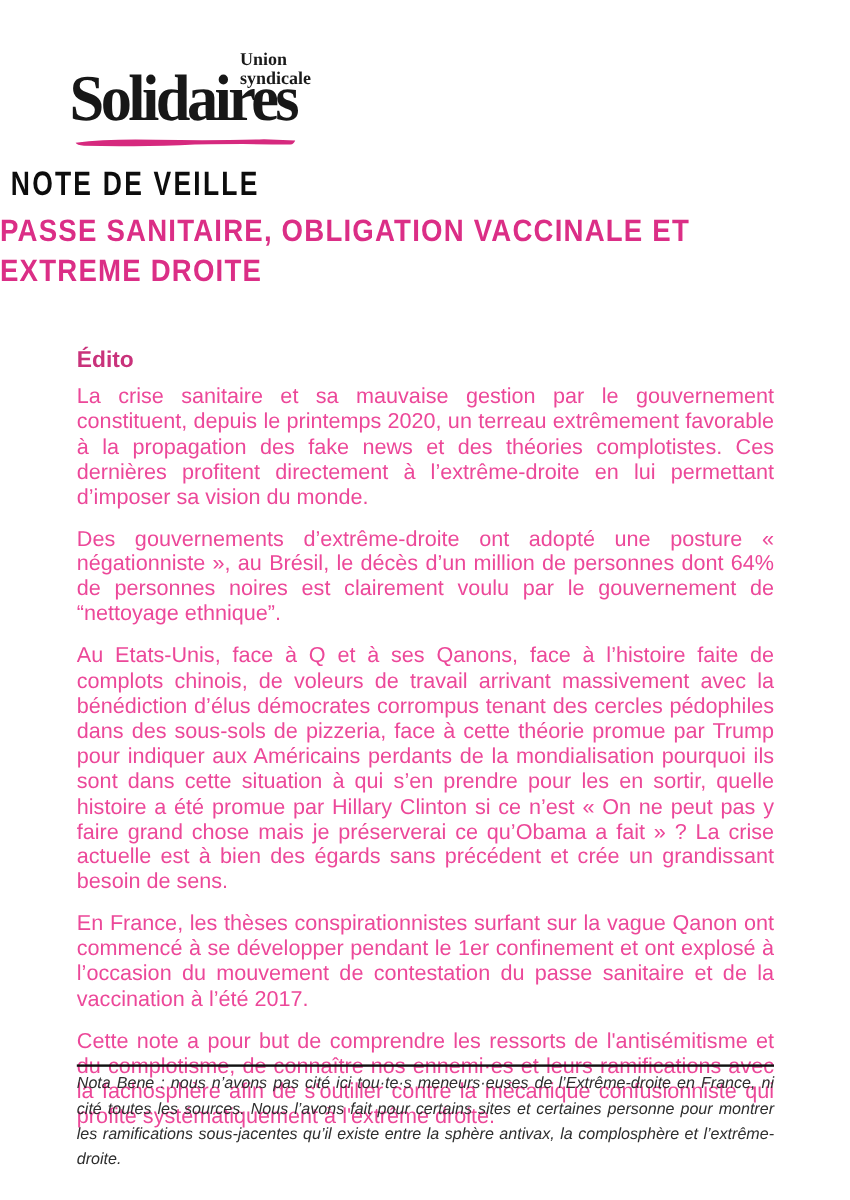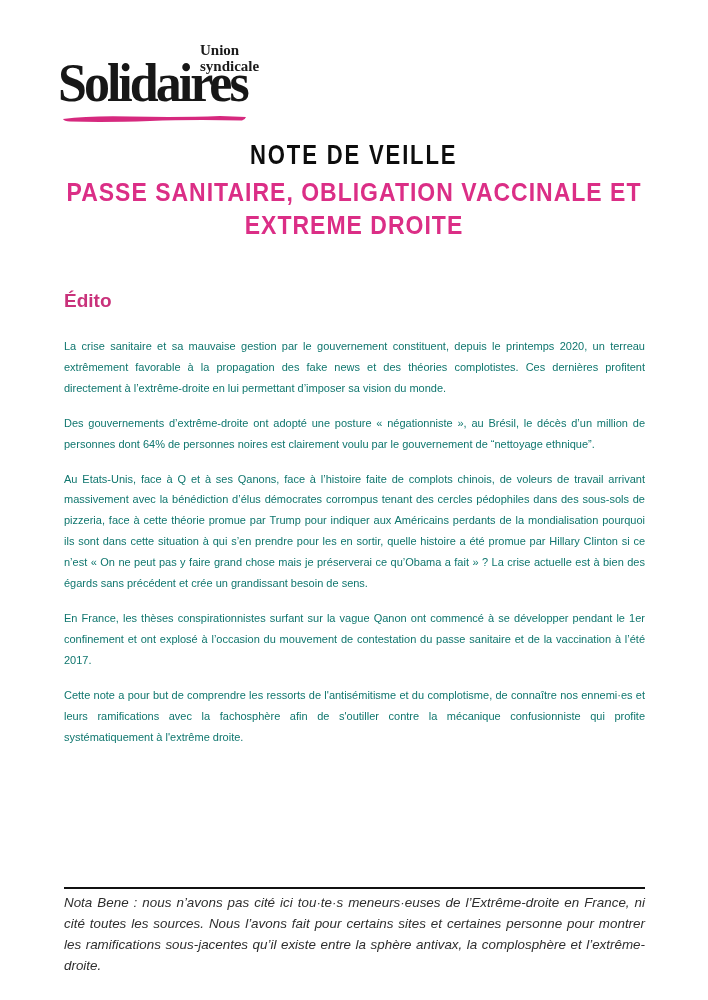--- a/index.html
+++ b/index.html
@@ -61,21 +61,21 @@
     width: 188px;
     height: 12px;
   }
 
   
   .title-block {
     position: absolute;
     left: 0;
     top: 138px;
     width: 708px;
-    text-align: center;
+    text-align: left;
   }
   .main-title {
     display: inline-block;
     font-weight: 800;
     font-size: 24px;
     letter-spacing: 2px;
     color: #0d0d0d;
     transform: scaleY(1.18) scaleX(0.92);
     transform-origin: center top;
   }
@@ -94,28 +94,28 @@
   .content {
     position: absolute;
     left: 64px;
     top: 290px;
     width: 581px;
   }
   .edito {
     font-size: 19px;
     font-weight: bold;
     color: #c9327b;
-    margin: 0 0 24px 0;
+    margin: 0 0 8px 0;
   }
   .content p {
     margin: 0 0 14px 0;
-    font-size: 11px;
+    font-size: 18px;
     line-height: 20.9px;
     text-align: justify;
-    color: #0f766e;
+    color: #ec4899;
   }
 
   
   .nota-block {
     position: absolute;
     left: 64px;
     top: 887px;
     width: 581px;
     border-top: 2px solid #111111;
     padding-top: 4px;

